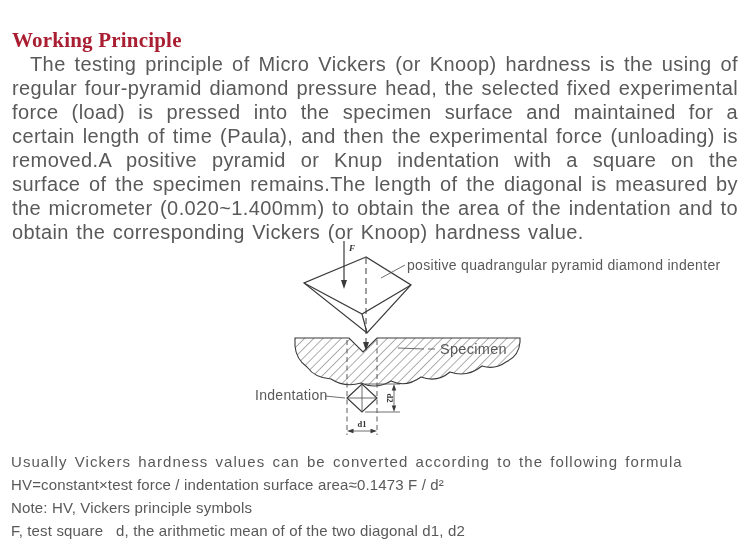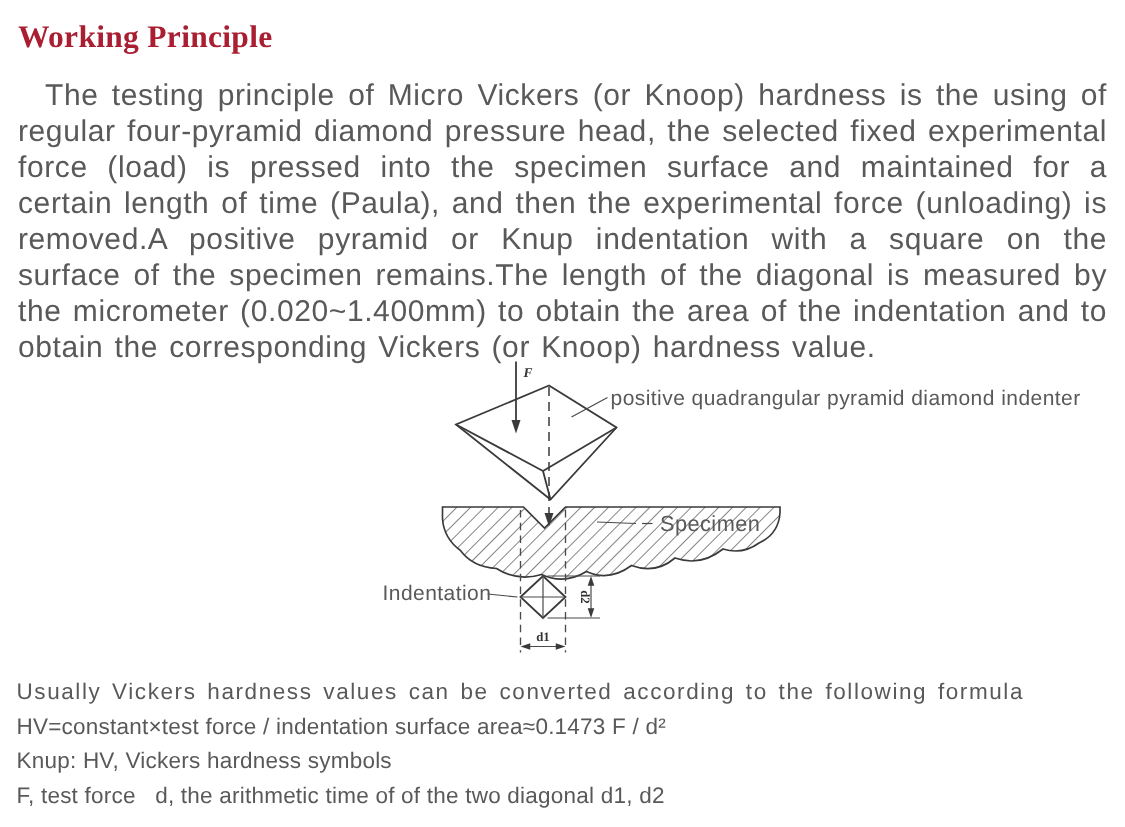--- a/index.html
+++ b/index.html
@@ -4,21 +4,21 @@
 <style>
   html,body{margin:0;padding:0;background:#ffffff;}
   .page{
     position:relative;
     width:750px;height:551px;
     background:#ffffff;
     overflow:hidden;
     font-family:"Liberation Sans", sans-serif;
   }
   .title{
-    position:absolute;left:12px;top:12px;margin:0;
+    position:absolute;left:12px;top:28px;margin:0;
     font-family:"Liberation Serif", serif;
     font-weight:bold;font-size:21px;
     color:#AA1E32;letter-spacing:0.2px;
   }
   .body-text{
     position:absolute;left:12px;top:52px;width:726px;margin:0;
     font-size:20px;line-height:24px;color:#595959;
     text-align:justify;letter-spacing:0.4px;word-spacing:1.5px;
     text-indent:18px;
   }
@@ -101,17 +101,17 @@
 
       <text class="lbl" x="159" y="32">positive quadrangular pyramid diamond indenter</text>
       <text class="lbl" style="font-size:14.5px;" x="192" y="116">Specimen</text>
       <text class="lbl" x="7" y="162">Indentation</text>
     </svg>
   </div>
 
   <div class="formula">
     <p class="f-line1">Usually Vickers hardness values can be converted according to the following formula</p>
     <p class="f-line2">HV=constant×test force / indentation surface area≈0.1473 F / d²</p>
-    <p class="f-line3">Knup: HV, Vickers hardness symbols</p>
-    <p class="f-line4">F, test force   d, the arithmetic time of of the two diagonal d1, d2</p>
+    <p class="f-line3">Note: HV, Vickers principle symbols</p>
+    <p class="f-line4">F, test square   d, the arithmetic mean of of the two diagonal d1, d2</p>
   </div>
 
 </div>
 
 </body></html>

